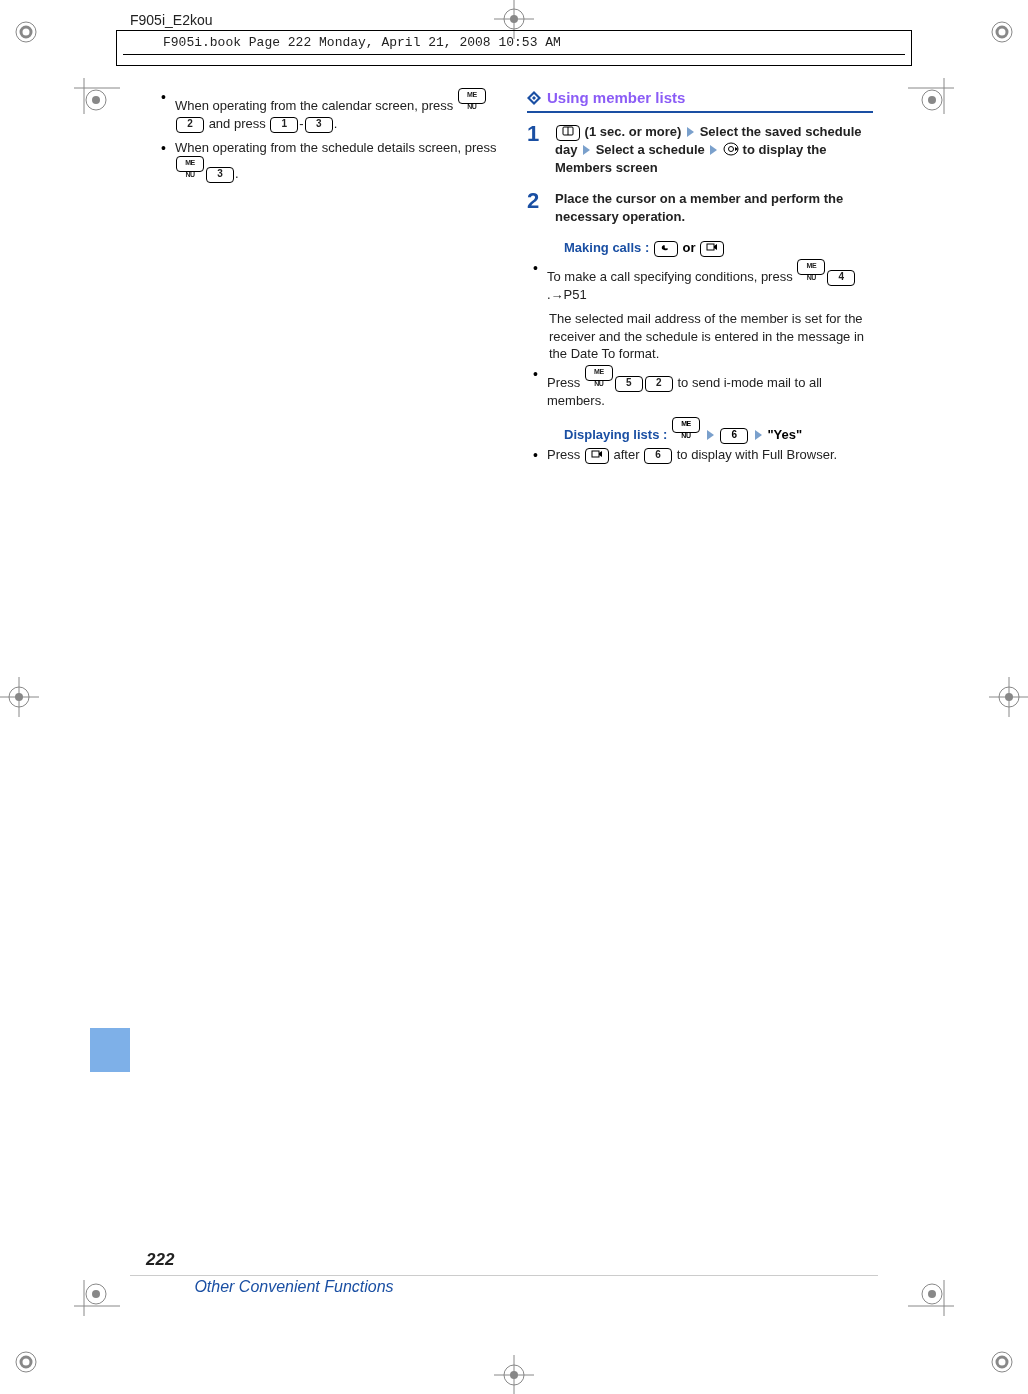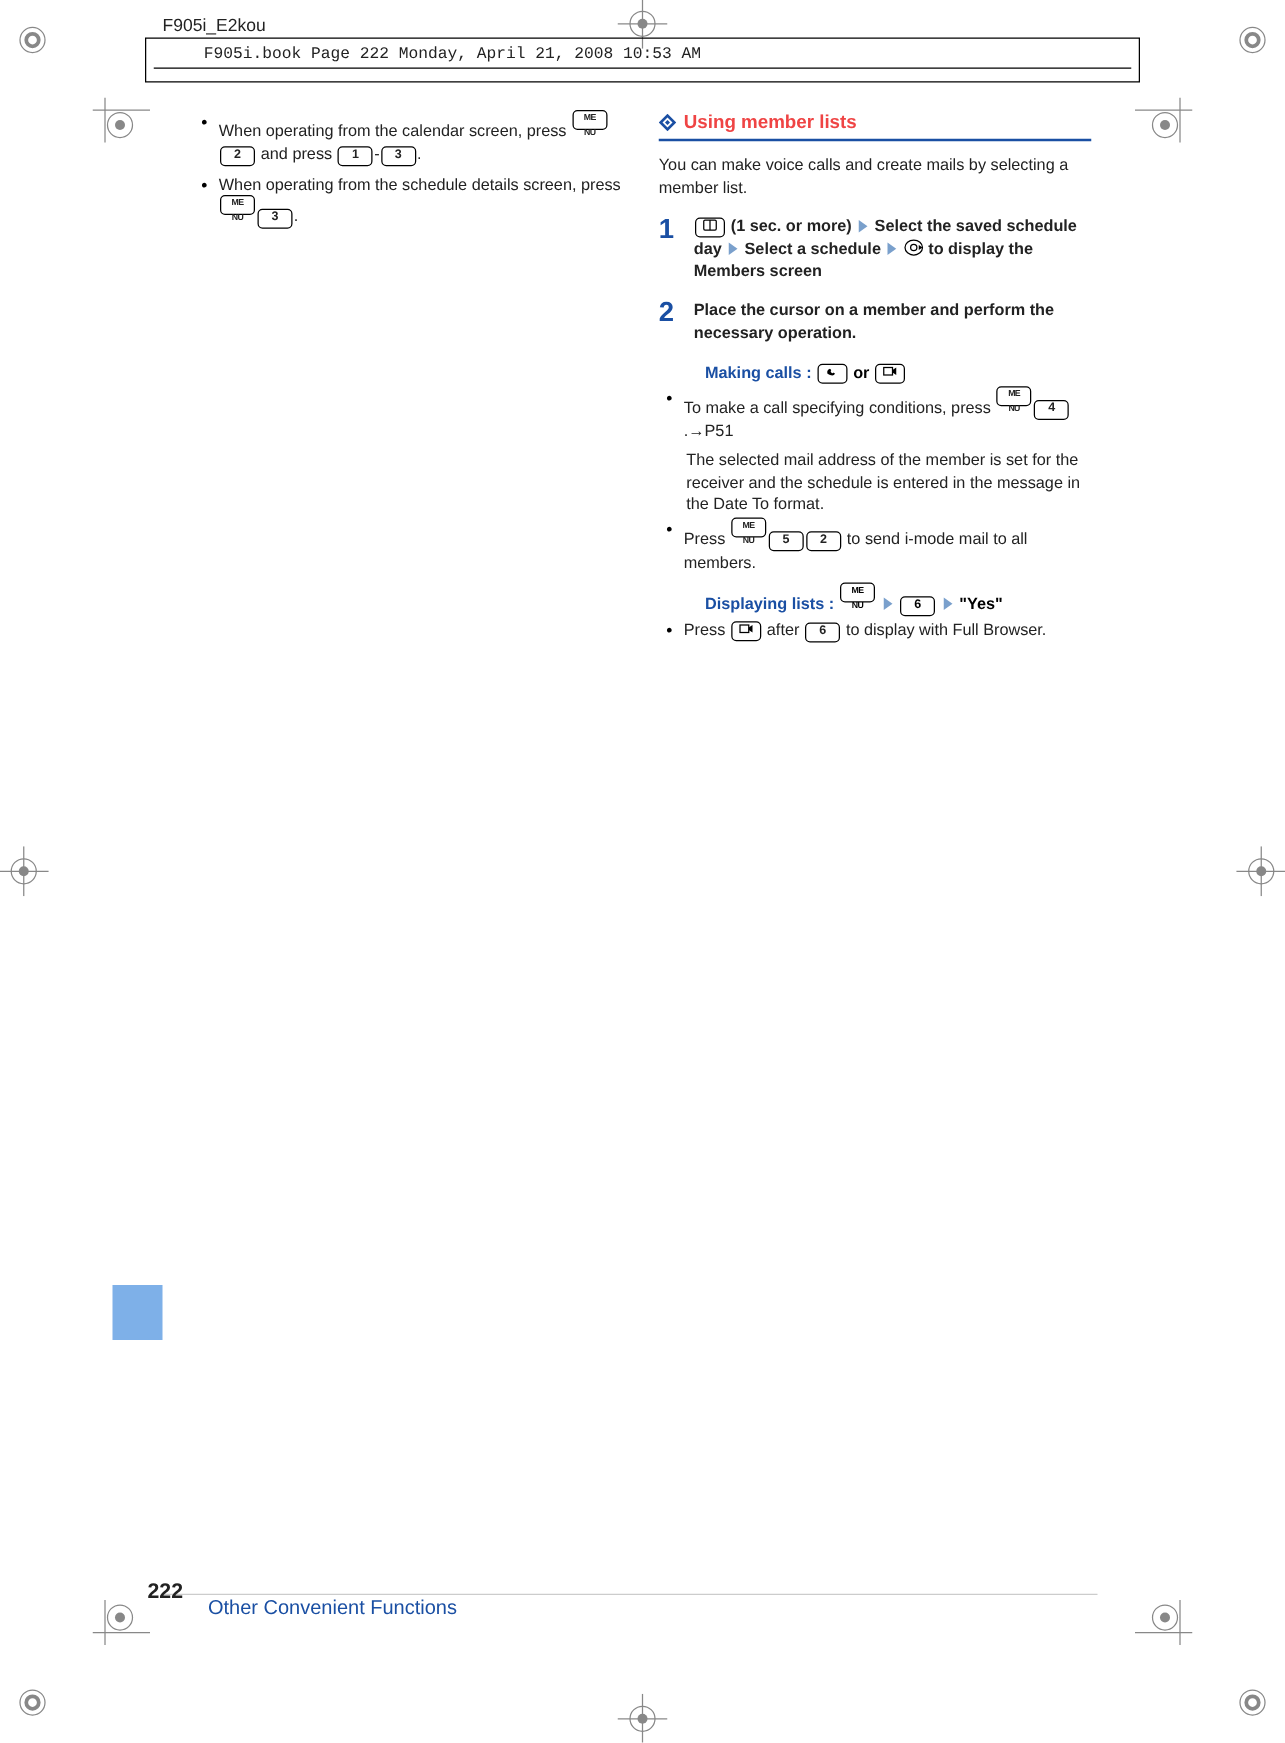--- a/index.html
+++ b/index.html
@@ -143,21 +143,21 @@
 
   
   .sect-head {
     display:flex;
     align-items:center;
     gap:6px;
     margin-bottom:2px;
   }
   .sect-head svg { display:block; }
   .sect-title {
-    color:#ef4444;
+    color:#8b5cf6;
     font-size:15px;
     font-weight:bold;
   }
   .sect-rule {
     height:1px;
     border-bottom:2px solid #1a4fa3;
     margin-bottom:10px;
   }
 
   .intro {
@@ -206,24 +206,25 @@
   .sub-body {
     margin: 0 0 2px 22px;
   }
   .sub-bul {
     margin-left: 22px;
   }
 
   
   .footer {
     position:absolute;
-    left:118px;
+    left:146px;
     bottom:98px;
     display:flex;
-    align-items:center;
+    align-items:flex-start;
+    font-style:italic;
   }
   .pagenum {
     font-size:17px;
     font-weight:bold;
     margin-right:20px;
   }
   .footer-label {
     color:#1a4fa3;
     font-size:16px;
     margin-top:28px;
@@ -368,21 +369,20 @@
     <div class="sect-head">
       <svg width="14" height="14">
         <polygon points="7,0 14,7 7,14 0,7" fill="#1a4fa3"></polygon>
         <polygon points="7,3 11,7 7,11 3,7" fill="#fff"></polygon>
         <polygon points="7,5 9,7 7,9 5,7" fill="#1a4fa3"></polygon>
       </svg>
       <span class="sect-title">Using member lists</span>
     </div>
     <div class="sect-rule"></div>
 
-    <div class="intro">You can make voice calls and create mails by selecting a member list.</div>
 
     <div class="step">
       <div class="step-num">1</div>
       <div class="step-body">
         <span class="icon-inline">
           <svg viewBox="0 0 14 10">
               <rect x="2" y="1" width="10" height="8" rx="1" fill="none" stroke="#000" stroke-width="1"></rect>
               <line x1="7" y1="1" x2="7" y2="9" stroke="#000"></line>
             </svg>
         </span><span> (1 sec. or more) </span><span class="tri"></span><span> Select the saved schedule day </span><span class="tri"></span><span> Select a schedule </span><span class="tri"></span>

